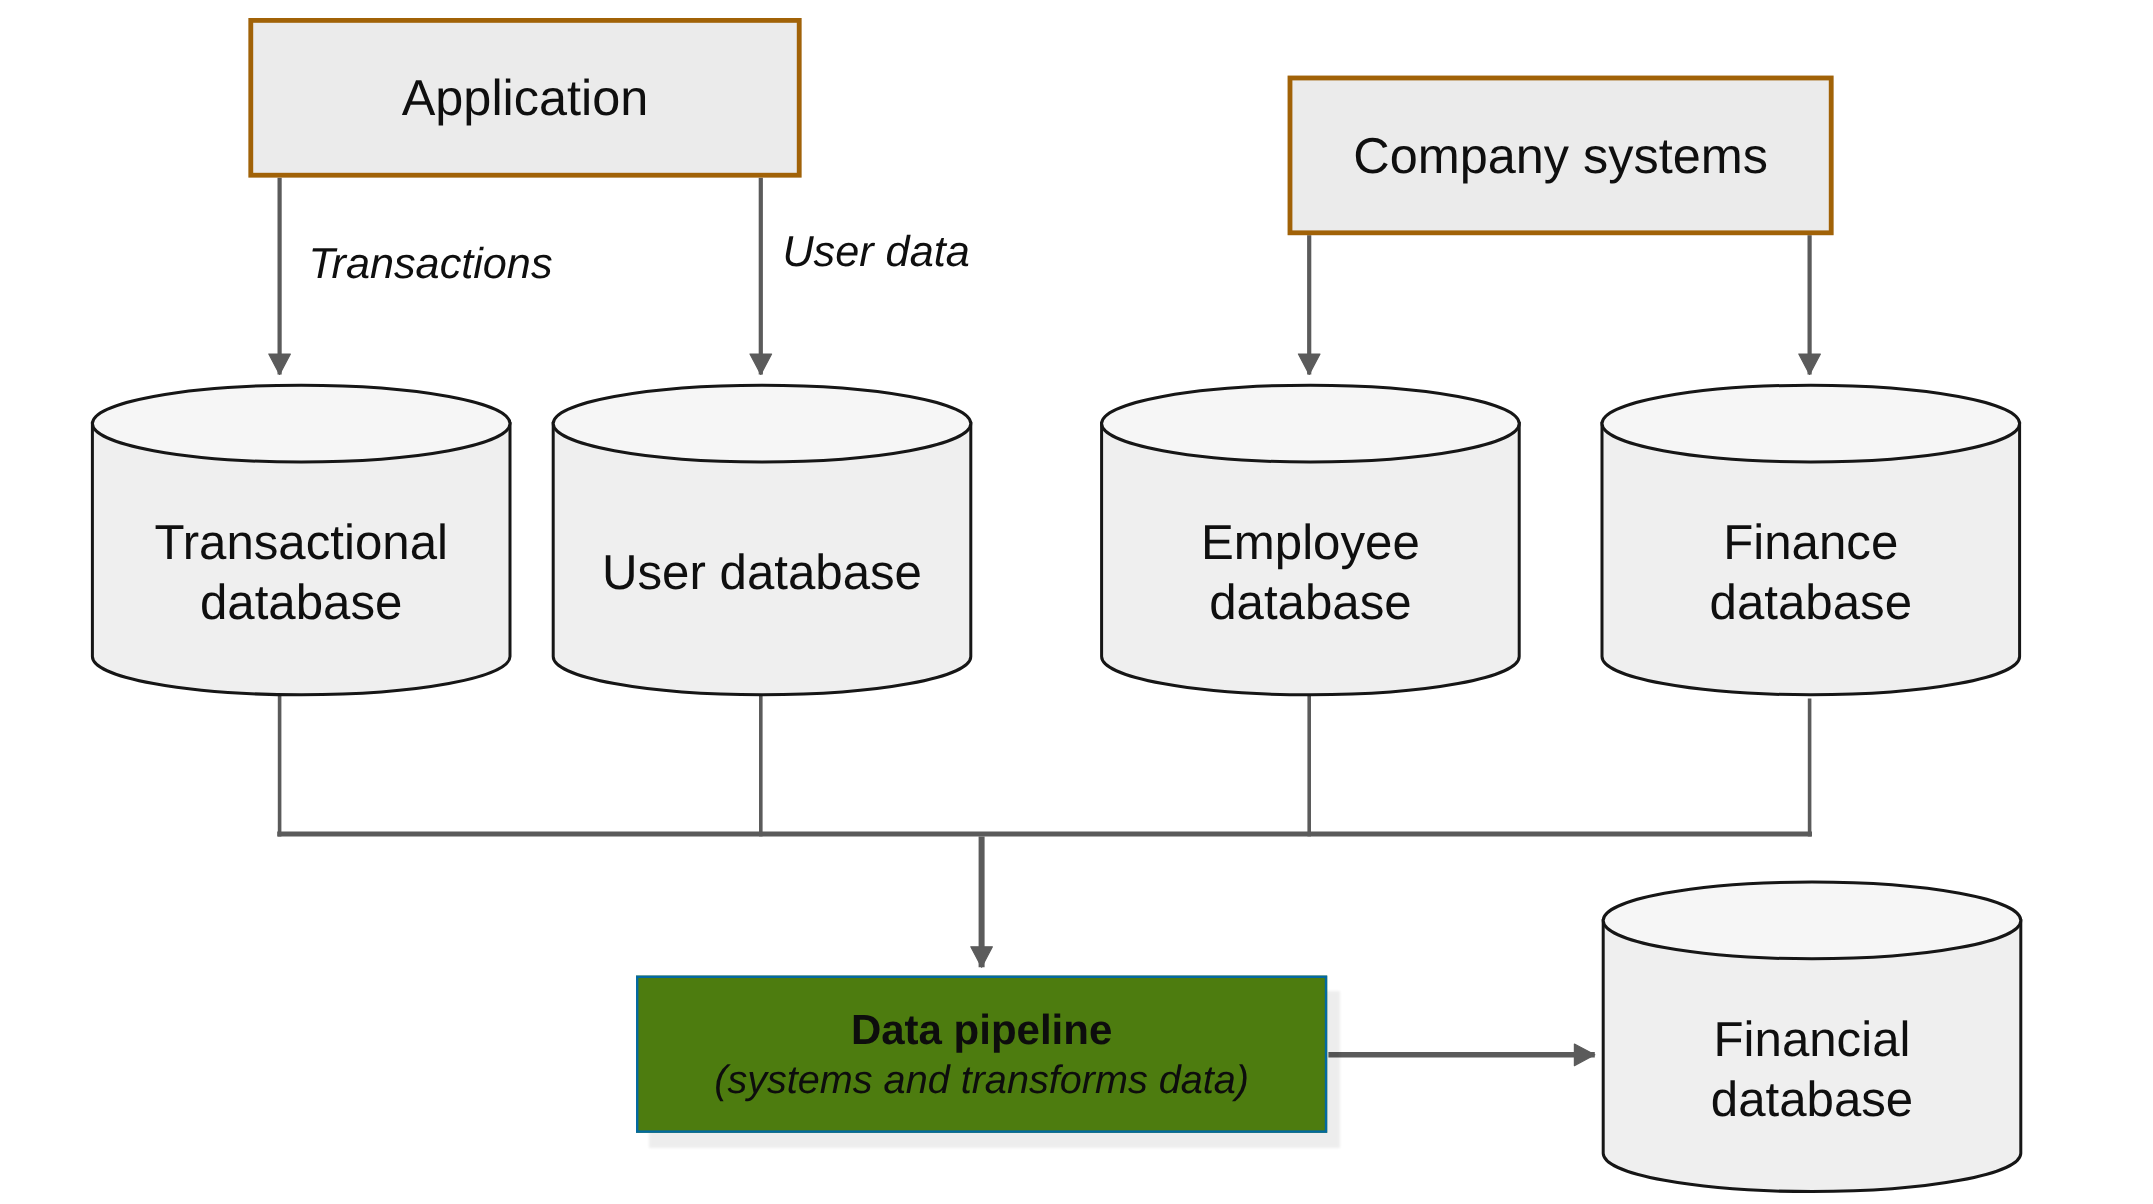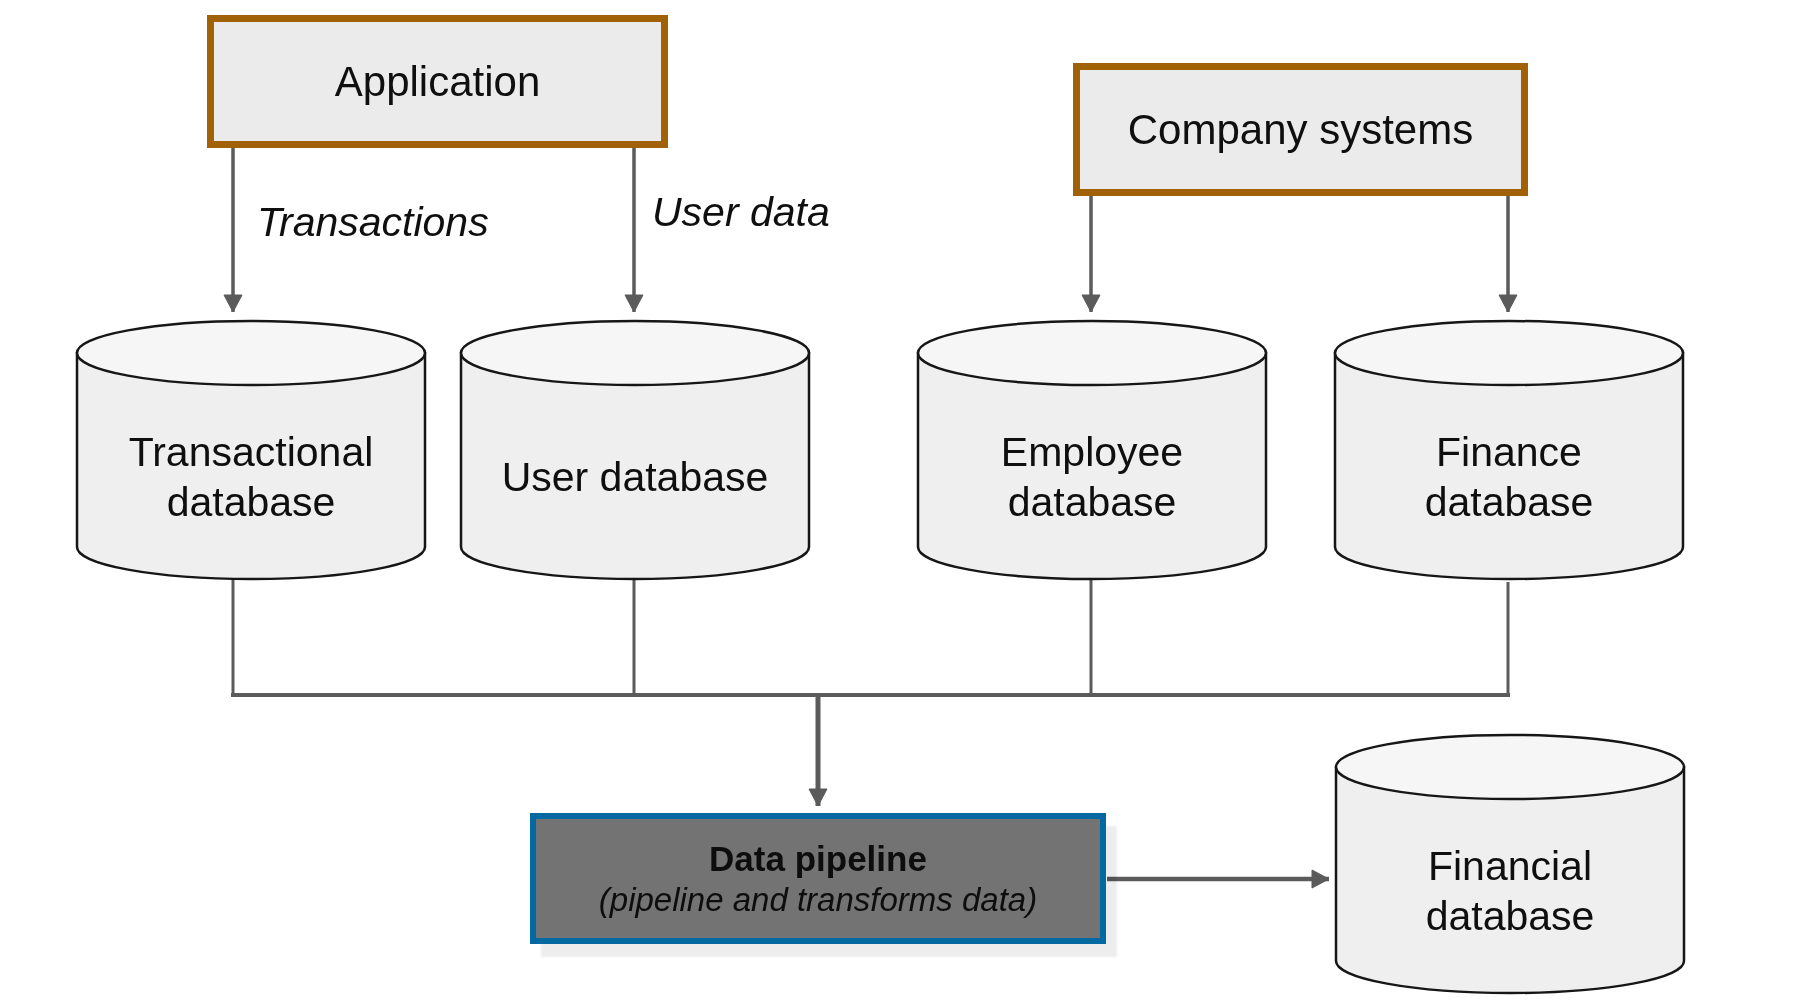--- a/index.html
+++ b/index.html
@@ -10,35 +10,35 @@
     background: #ffffff;
     font-family: "Liberation Sans", sans-serif;
     overflow: hidden;
     color: #111111;
   }
   
   .src-box {
     position: absolute;
     box-sizing: border-box;
     background: #ebebeb;
-    border: 7px solid #a16207;
+    border: 4px solid #a16207;
     display: flex;
     align-items: center;
     justify-content: center;
     font-size: 42px;
     color: #0f0f0f;
   }
   #app-box     { left: 207px;  top: 15px; width: 461px; height: 133px; }
   #company-box { left: 1073px; top: 15px; width: 455px; height: 133px; margin-top: 48px; }
 
   
   .edge-label {
     position: absolute;
     font-style: italic;
-    font-size: 41px;
+    font-size: 36px;
     white-space: nowrap;
     color: #0f0f0f;
   }
   #label-transactions   { left: 257px;  top: 199px; }
   #label-user-data      { left: 652px;  top: 189px; }
   #label-employee-data  { left: 1112px; top: 199px; }
   #label-financial-data { left: 1526px; top: 199px; }
 
   
   .cyl { position: absolute; width: 352px; height: 262px; }
@@ -55,22 +55,22 @@
   #cyl-user          { left: 459px;  top: 319px; }
   #cyl-employee      { left: 916px;  top: 319px; }
   #cyl-finance       { left: 1333px; top: 319px; }
   #cyl-analytics     { left: 1334px; top: 733px; }
 
   
   #pipeline-box {
     position: absolute;
     left: 530px; top: 813px; width: 576px; height: 131px;
     box-sizing: border-box;
-    background: #737373;
-    border: 6px solid #0369a1;
+    background: #4d7c0f;
+    border: 2px solid #0369a1;
     box-shadow: 11px 13px 2px rgba(0,0,0,0.07);
     display: flex; flex-direction: column; align-items: center; justify-content: center;
   }
   #pipeline-title    { font-weight: bold; font-size: 35px; line-height: 42px; color: #0d0d0d; }
   #pipeline-subtitle { font-style: italic; font-size: 33px; line-height: 40px; color: #0d0d0d; }
 
   
   #connectors { position: absolute; left: 0; top: 0; pointer-events: none; }
   .flow { stroke: #5b5b5b; fill: none; }
   .w3  { stroke-width: 3.5px; }
@@ -168,16 +168,16 @@
       <ellipse class="cyl-top" cx="176" cy="34" rx="174" ry="32"></ellipse>
     </svg>
     <div class="cyl-label">
       <div class="cyl-line">Financial</div>
       <div class="cyl-line">database</div>
     </div>
   </div>
 
   <div id="pipeline-box">
     <div id="pipeline-title">Data pipeline</div>
-    <div id="pipeline-subtitle">(pipeline and transforms data)</div>
+    <div id="pipeline-subtitle">(systems and transforms data)</div>
   </div>
 
 </div>
 
 </body></html>

